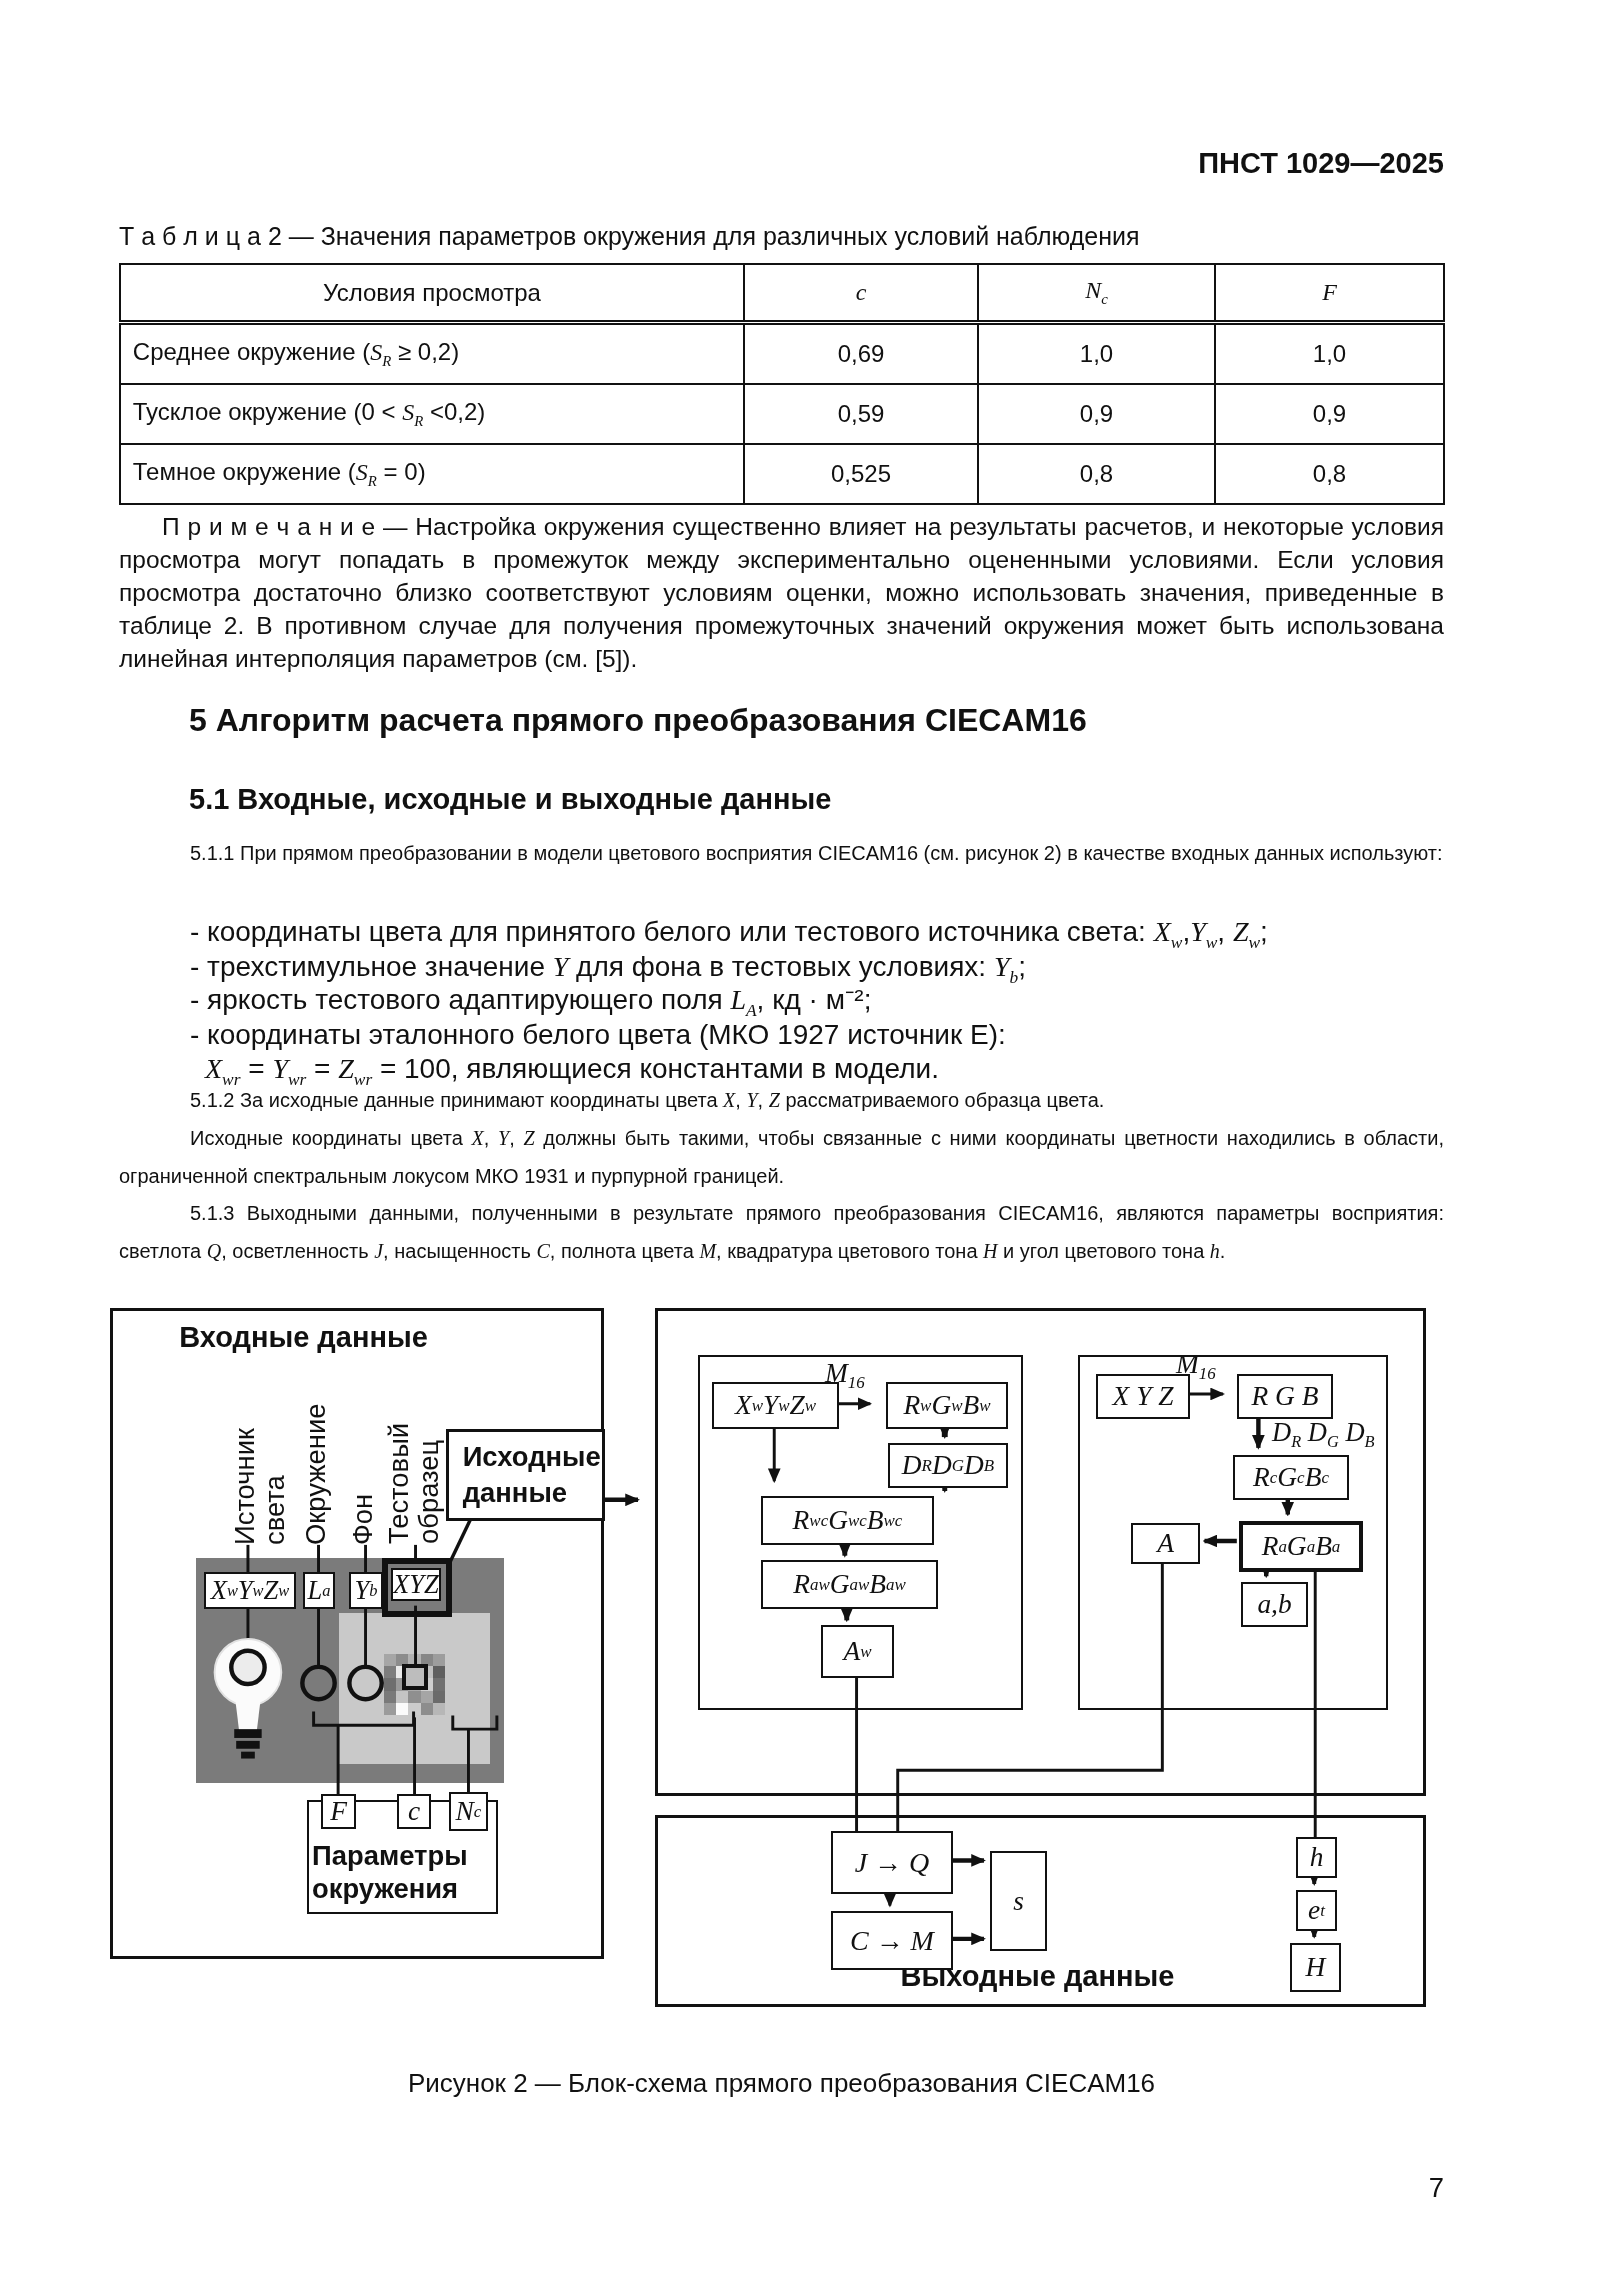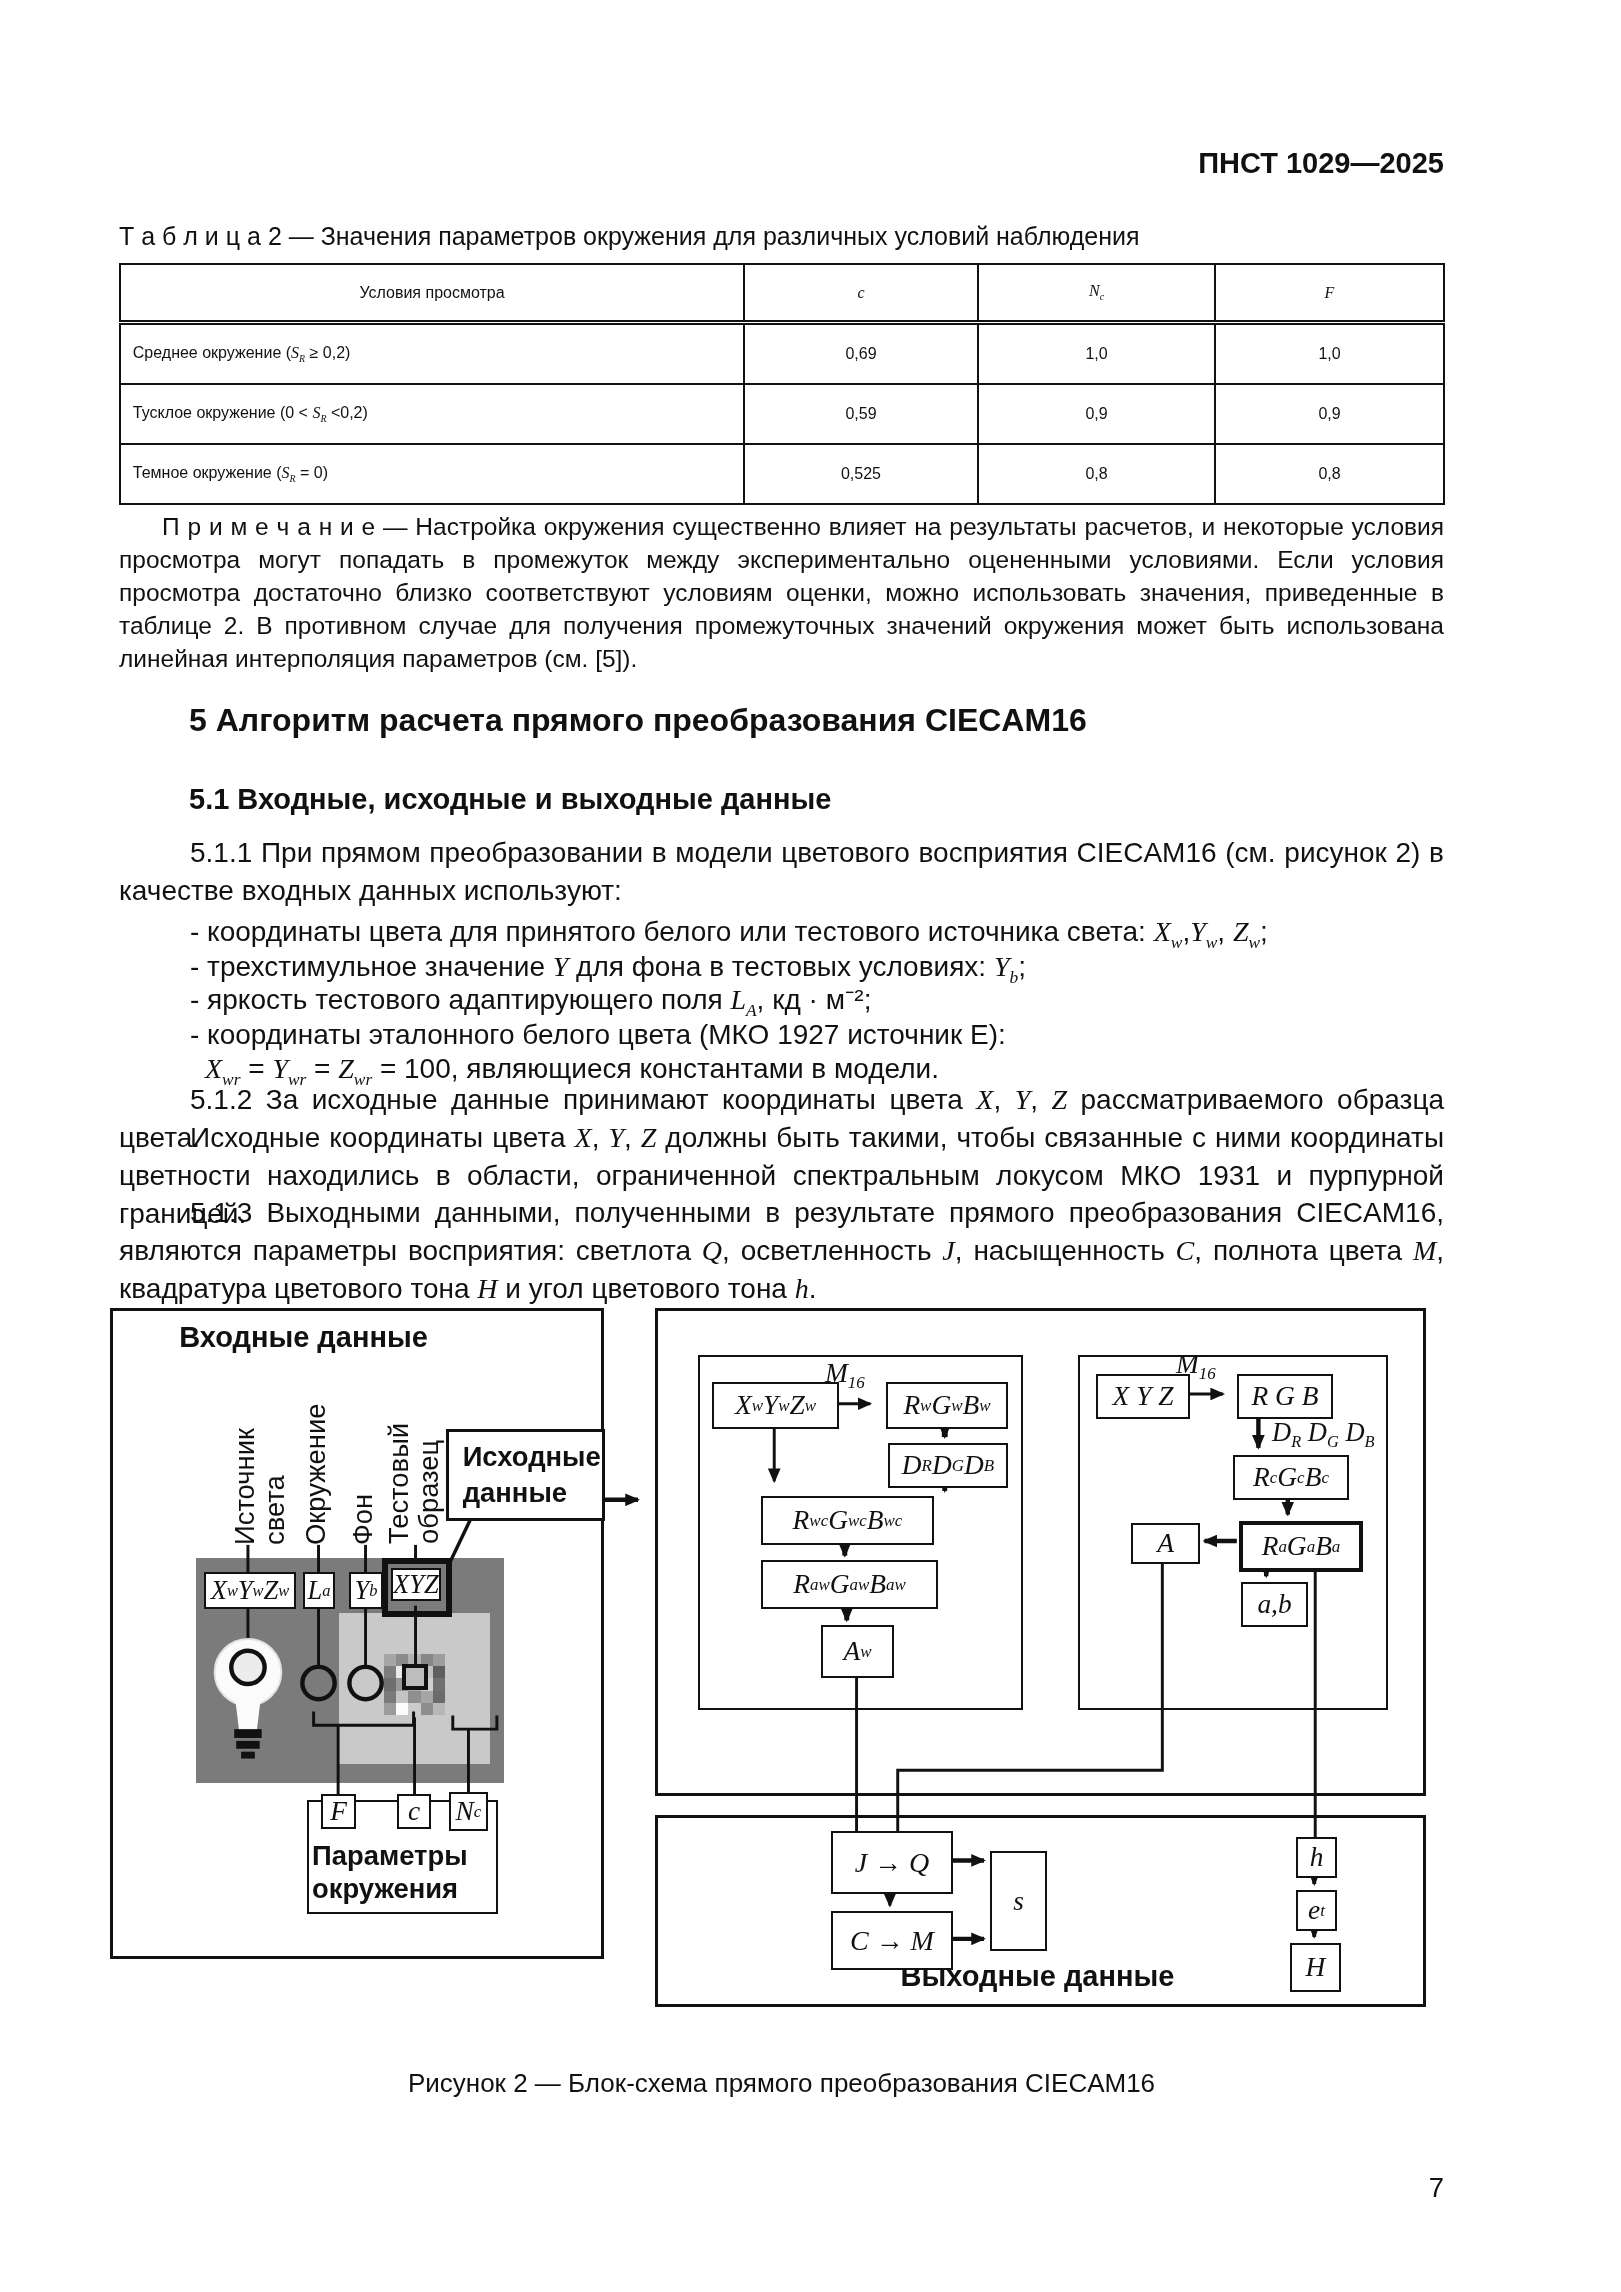--- a/index.html
+++ b/index.html
@@ -8,33 +8,33 @@
   .abs{position:absolute;}
   .z1{z-index:1}.z3{z-index:3}
   svg.overlay{position:absolute;left:0;top:0;width:1621px;height:2293px;z-index:2;pointer-events:none;}
 
   
   .hdr{font-weight:bold;font-size:29px;}
   .tcap{font-size:25px;}
   .note{font-size:24.5px;line-height:33px;text-align:justify;text-indent:43px;}
   .h1{font-weight:bold;font-size:32px;}
   .h2{font-weight:bold;font-size:29px;}
-  .para{font-size:28px;line-height:38px;text-align:justify;text-indent:71px;}
+  .para{font-size:20px;line-height:38px;text-align:justify;text-indent:71px;}
   .li{font-size:28px;line-height:35px;padding-left:71px;}
   .fcap{font-size:26px;text-align:center;}
   .pagenum{font-size:27.4px;}
 
   
   .mv{font-family:"Liberation Serif",serif;font-style:italic;font-weight:400;}
   sub{font-size:.62em;}
 
   
   table.t2{border-collapse:collapse;table-layout:fixed;width:1325px;}
   table.t2 td,table.t2 th{border-left:2px solid #111;border-right:2px solid #111;
-      font-weight:normal;font-size:16px;vertical-align:middle;background:#fff;}
+      font-weight:normal;font-size:24px;vertical-align:middle;background:#fff;}
   table.t2{border:2.9px solid #111;}
   tr.thead th{height:53px;text-align:center;border-bottom:5.9px double #111;}
   tr.trow td{height:56px;border-top:2.9px solid #111;}
   td.c1{text-align:left;padding-left:11.8px;}
   td.cv{text-align:center;}
   .thmath{font-family:"Liberation Serif",serif;font-style:italic;font-size:25.5px;}
 
   
   .panel{position:absolute;border:3.9px solid #111;background:transparent;z-index:1;}
   .subbox{position:absolute;border:2.9px solid #111;background:transparent;z-index:1;}

